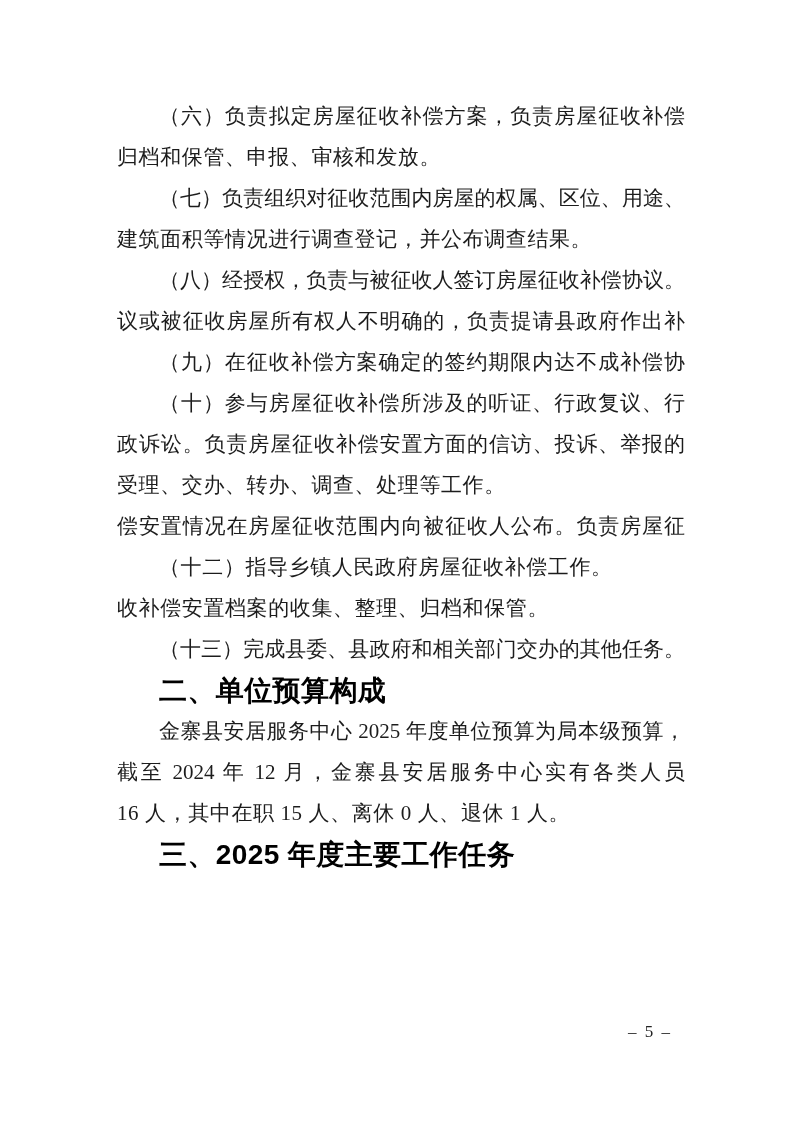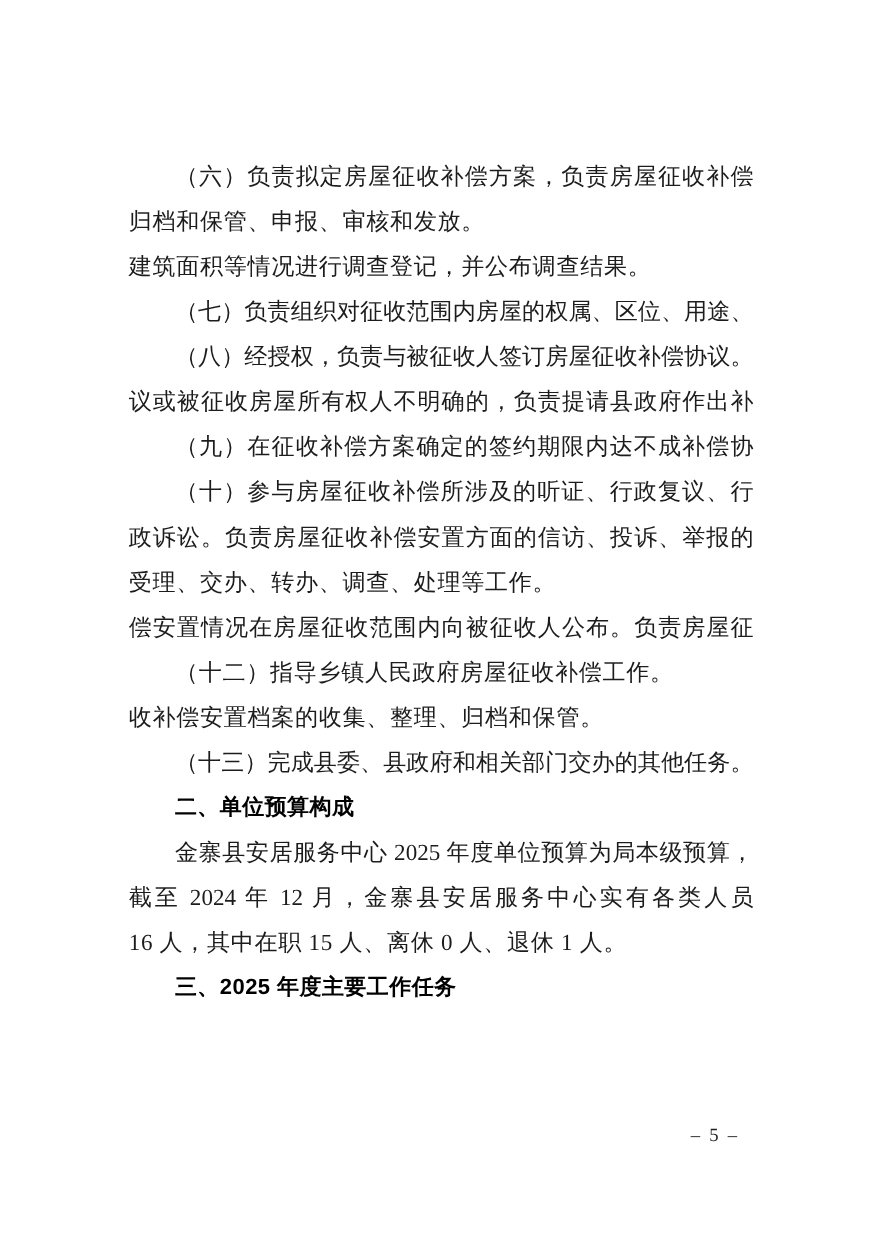--- a/index.html
+++ b/index.html
@@ -16,21 +16,20 @@
     height: 1122px;
     background: #ffffff;
     font-family: "Liberation Serif", "DejaVu Serif", serif;
     color: #1c1c1c;
   }
   .doc-body {
     position: absolute;
     left: 117px;
     top: 96px;
     width: 568px;
-    margin-top: 44px;
   }
   .line {
     font-size: 21px;
     line-height: 41px;
     height: 41px;
     letter-spacing: 0.6px;
     white-space: nowrap;
     color: #1c1c1c;
   }
   .line.justify {
@@ -39,21 +38,21 @@
     text-align: justify;
     text-align-last: justify;
     overflow: hidden;
   }
   .line.indent {
     text-indent: 42px;
   }
   .line.heading {
     font-family: "Liberation Sans", "DejaVu Sans", sans-serif;
     font-weight: 700;
-    font-size: 20px;
+    font-size: 28px;
     color: #000000;
     letter-spacing: 0.4px;
   }
   .page-number {
     position: absolute;
     top: 1021px;
     left: 598px;
     width: 104px;
     text-align: center;
     font-size: 17px;
@@ -64,22 +63,22 @@
   }
 </style>
 </head>
 <body>
 
 <div class="page">
 
   <div class="doc-body">
     <div class="line indent justify">（六）负责拟定房屋征收补偿方案，负责房屋征收补偿</div>
     <div class="line">归档和保管、申报、审核和发放。</div>
+    <div class="line indent justify">（七）负责组织对征收范围内房屋的权属、区位、用途、</div>
     <div class="line">建筑面积等情况进行调查登记，并公布调查结果。</div>
-    <div class="line indent justify">（七）负责组织对征收范围内房屋的权属、区位、用途、</div>
     <div class="line indent justify">（八）经授权，负责与被征收人签订房屋征收补偿协议。</div>
     <div class="line justify">议或被征收房屋所有权人不明确的，负责提请县政府作出补</div>
     <div class="line indent justify">（九）在征收补偿方案确定的签约期限内达不成补偿协</div>
     <div class="line indent justify">（十）参与房屋征收补偿所涉及的听证、行政复议、行</div>
     <div class="line justify">政诉讼。负责房屋征收补偿安置方面的信访、投诉、举报的</div>
     <div class="line">受理、交办、转办、调查、处理等工作。</div>
     <div class="line justify">偿安置情况在房屋征收范围内向被征收人公布。负责房屋征</div>
     <div class="line indent">（十二）指导乡镇人民政府房屋征收补偿工作。</div>
     <div class="line">收补偿安置档案的收集、整理、归档和保管。</div>
     <div class="line indent justify">（十三）完成县委、县政府和相关部门交办的其他任务。</div>

